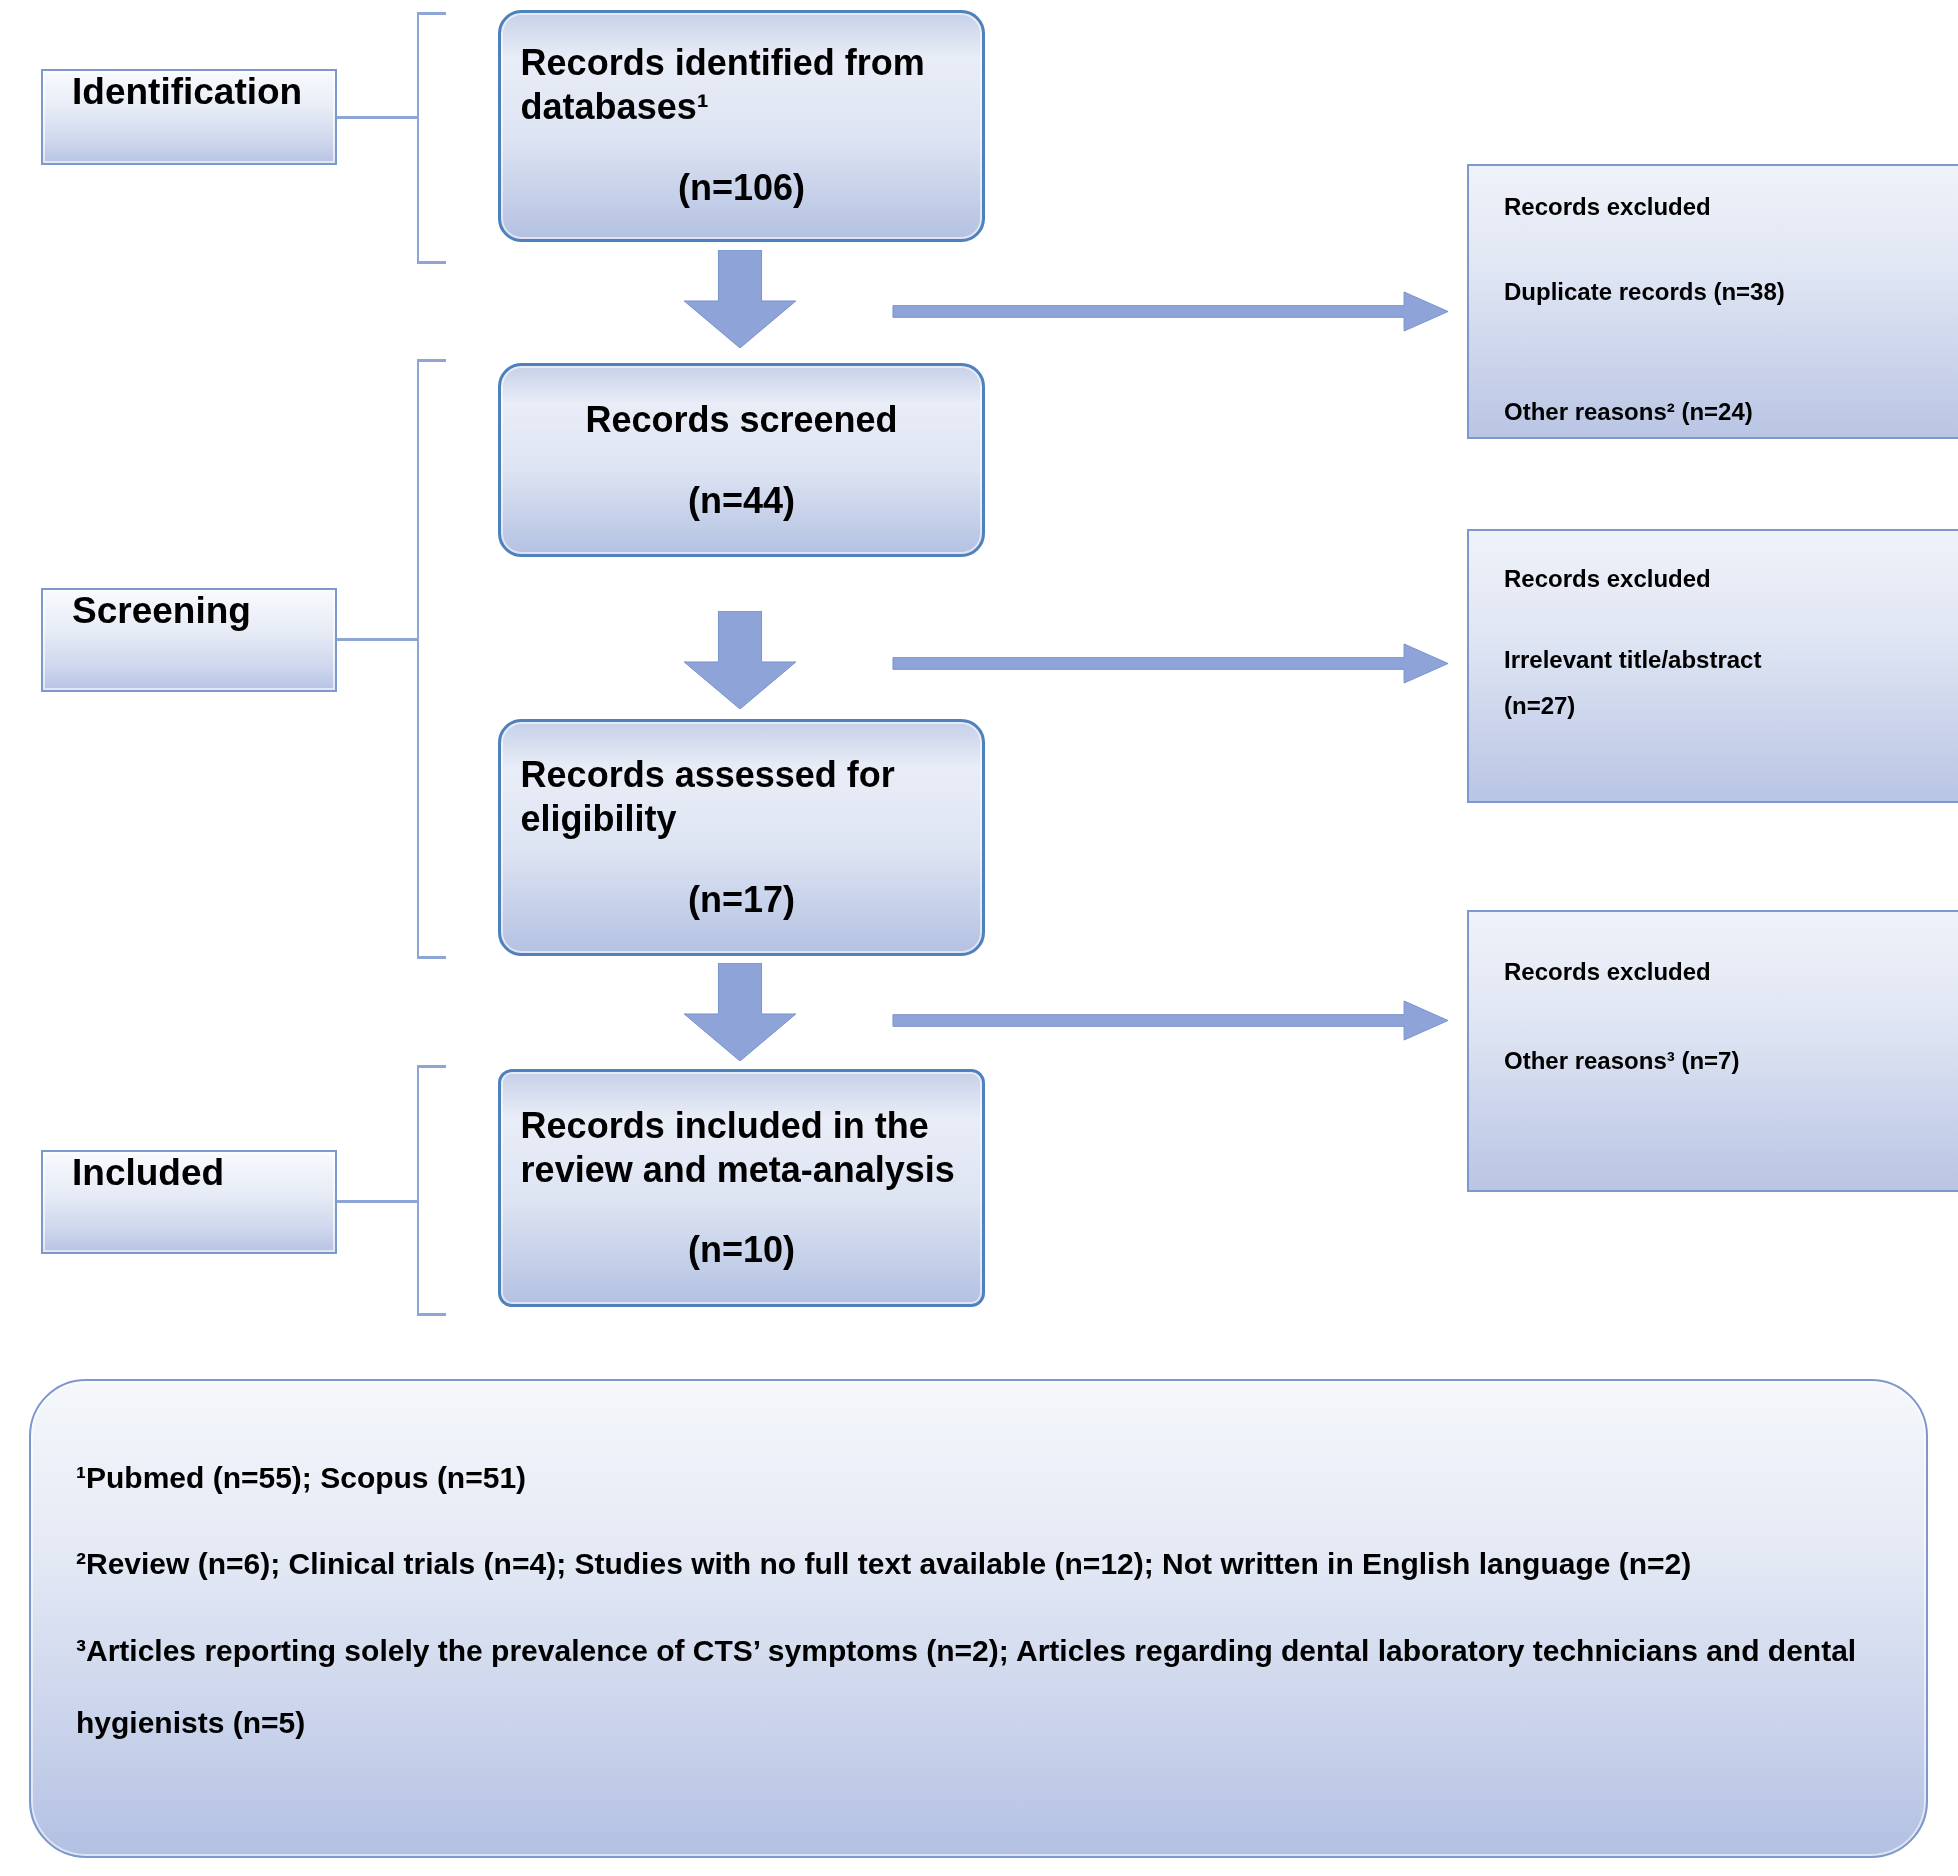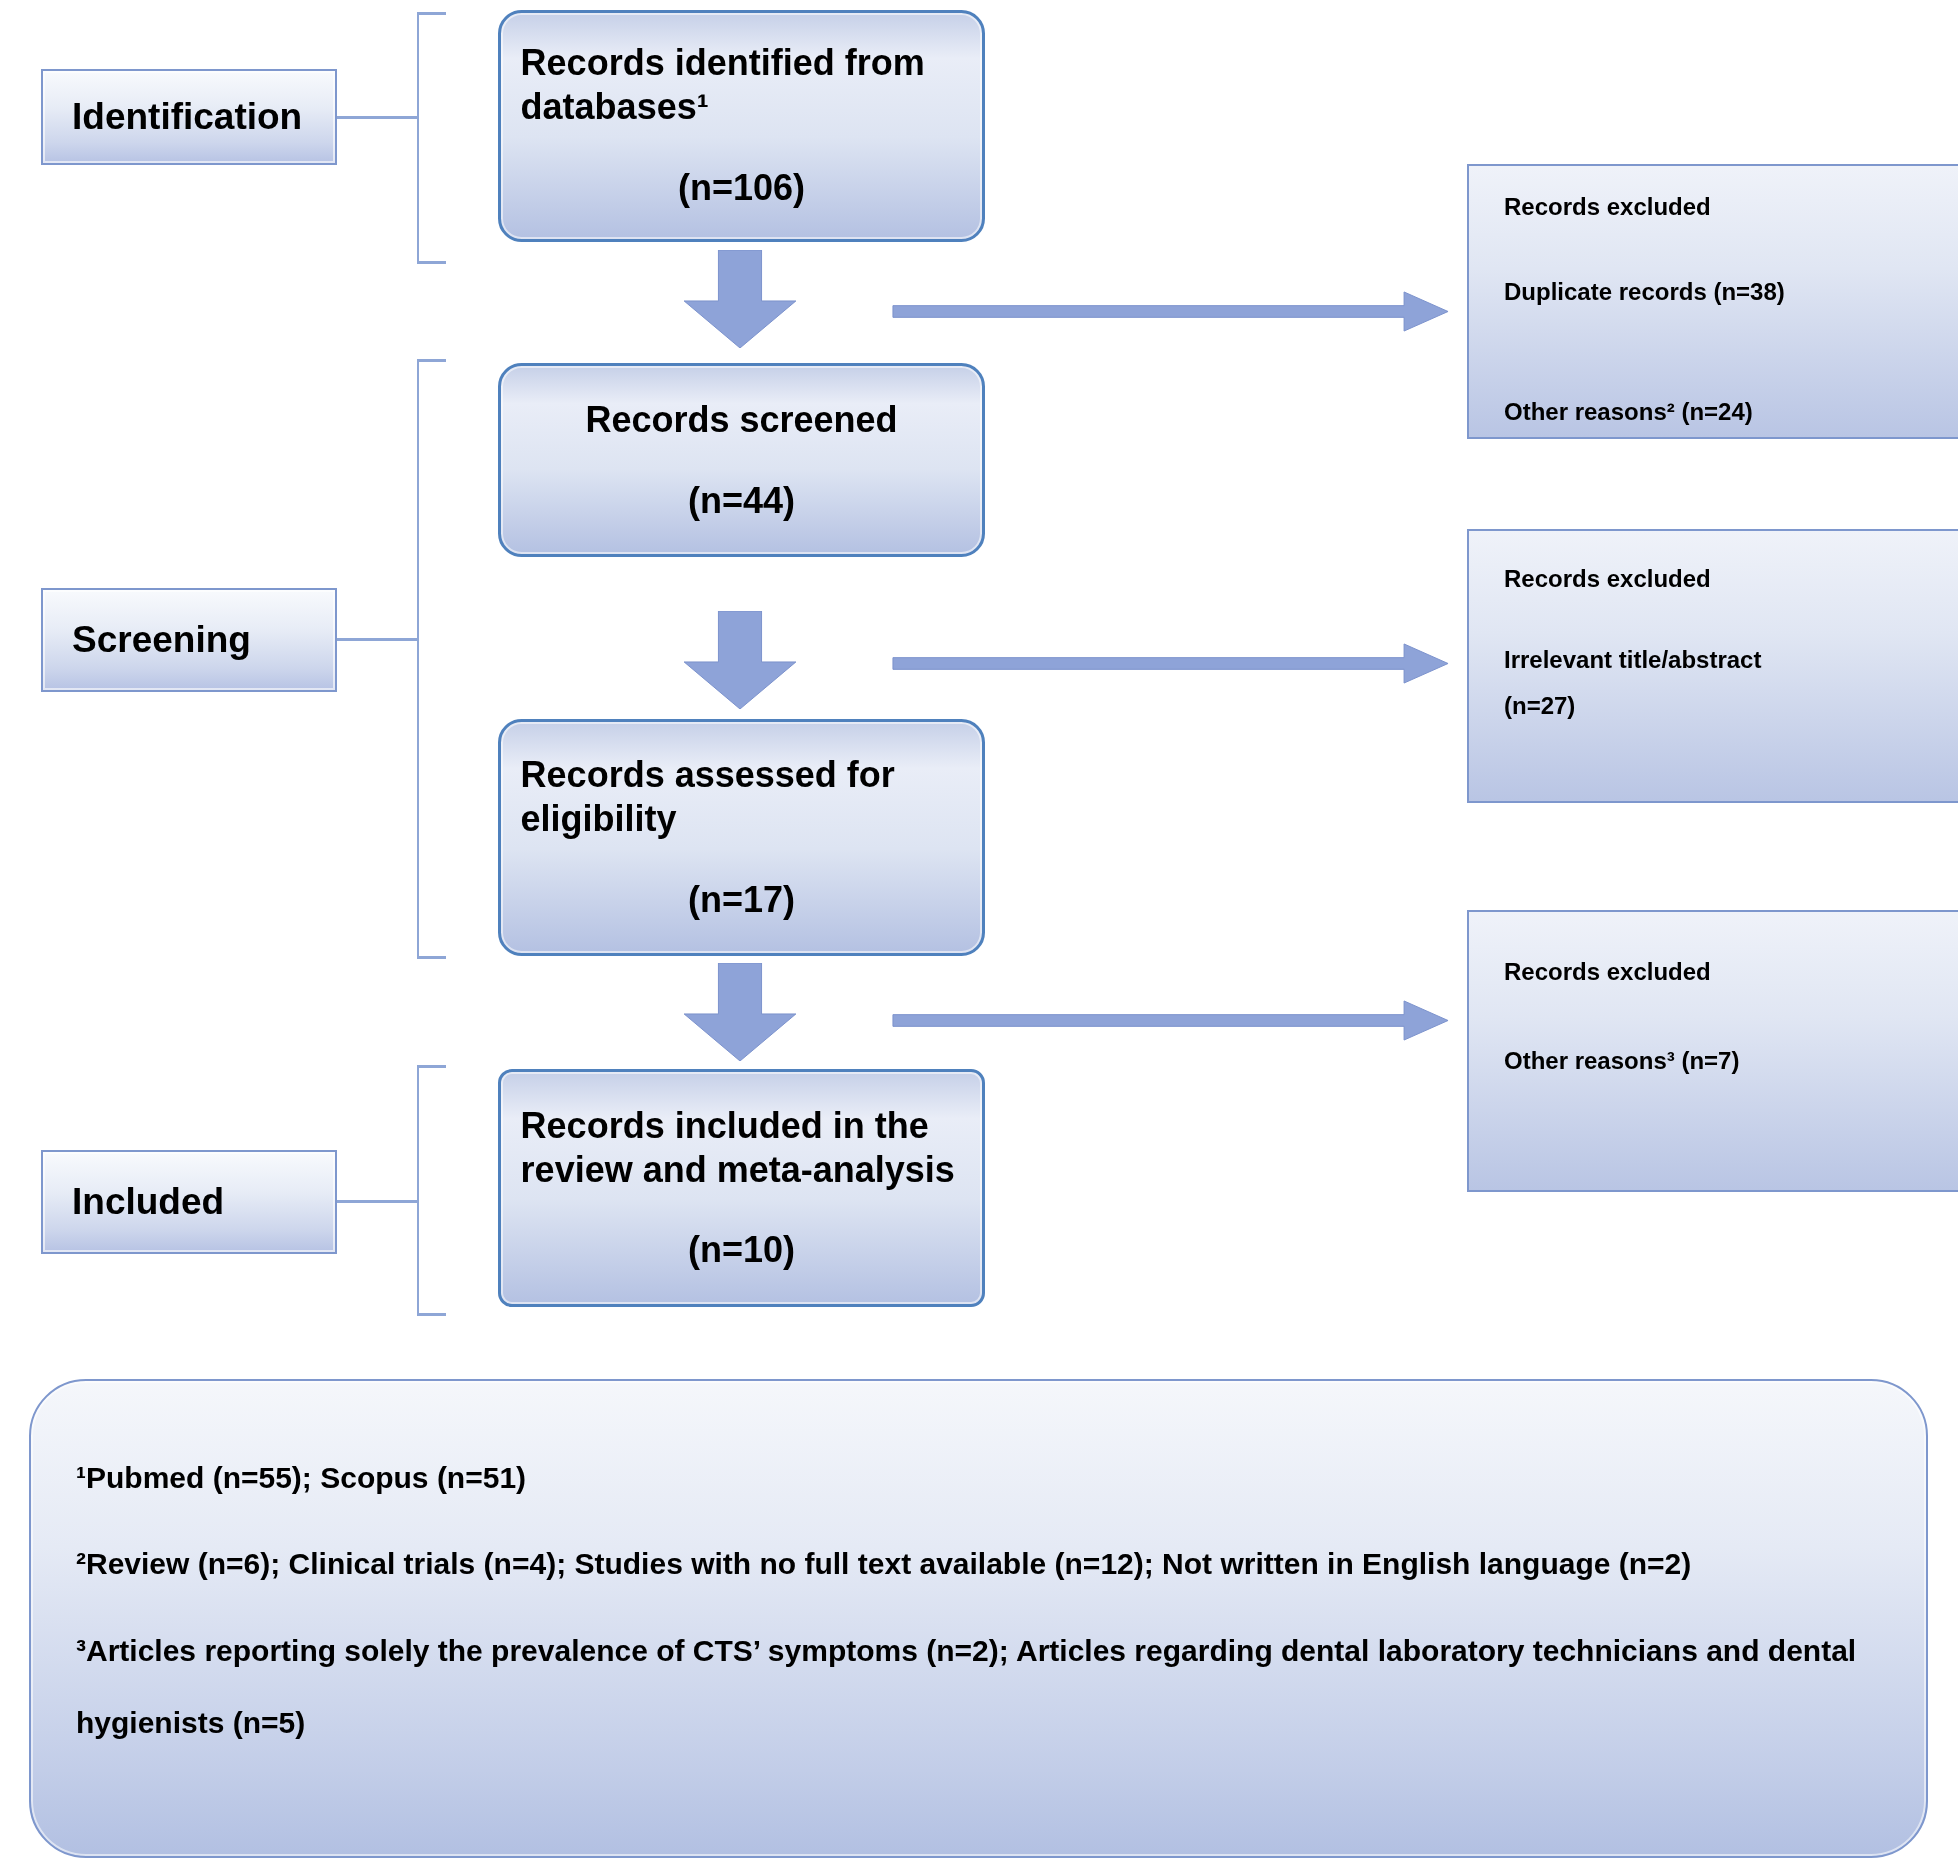--- a/index.html
+++ b/index.html
@@ -12,21 +12,21 @@
     overflow:hidden;
   }
 
   
   .stage-label{
     position:absolute;left:41px;width:296px;
     border:2.9px solid #7e97cd;
     background:linear-gradient(180deg,#f8fafd 0%,#e7ecf6 40%,#cdd6ec 78%,#b7c3e4 100%);
     box-shadow:inset 0 0 0 2px rgba(255,255,255,.6);
     box-sizing:border-box;
-    display:flex;align-items:center;
+    display:flex;
     padding-left:29px;
     font-size:37px;font-weight:700;
   }
   #label-identification{top:69px;height:96px;}
   #label-screening{top:588px;height:104px;}
   #label-included{top:1150px;height:104px;}
 
   
   .connector{position:absolute;height:2.9px;background:#8ea6d6;}
   #conn-1{left:337px;top:116px;width:81px;}

